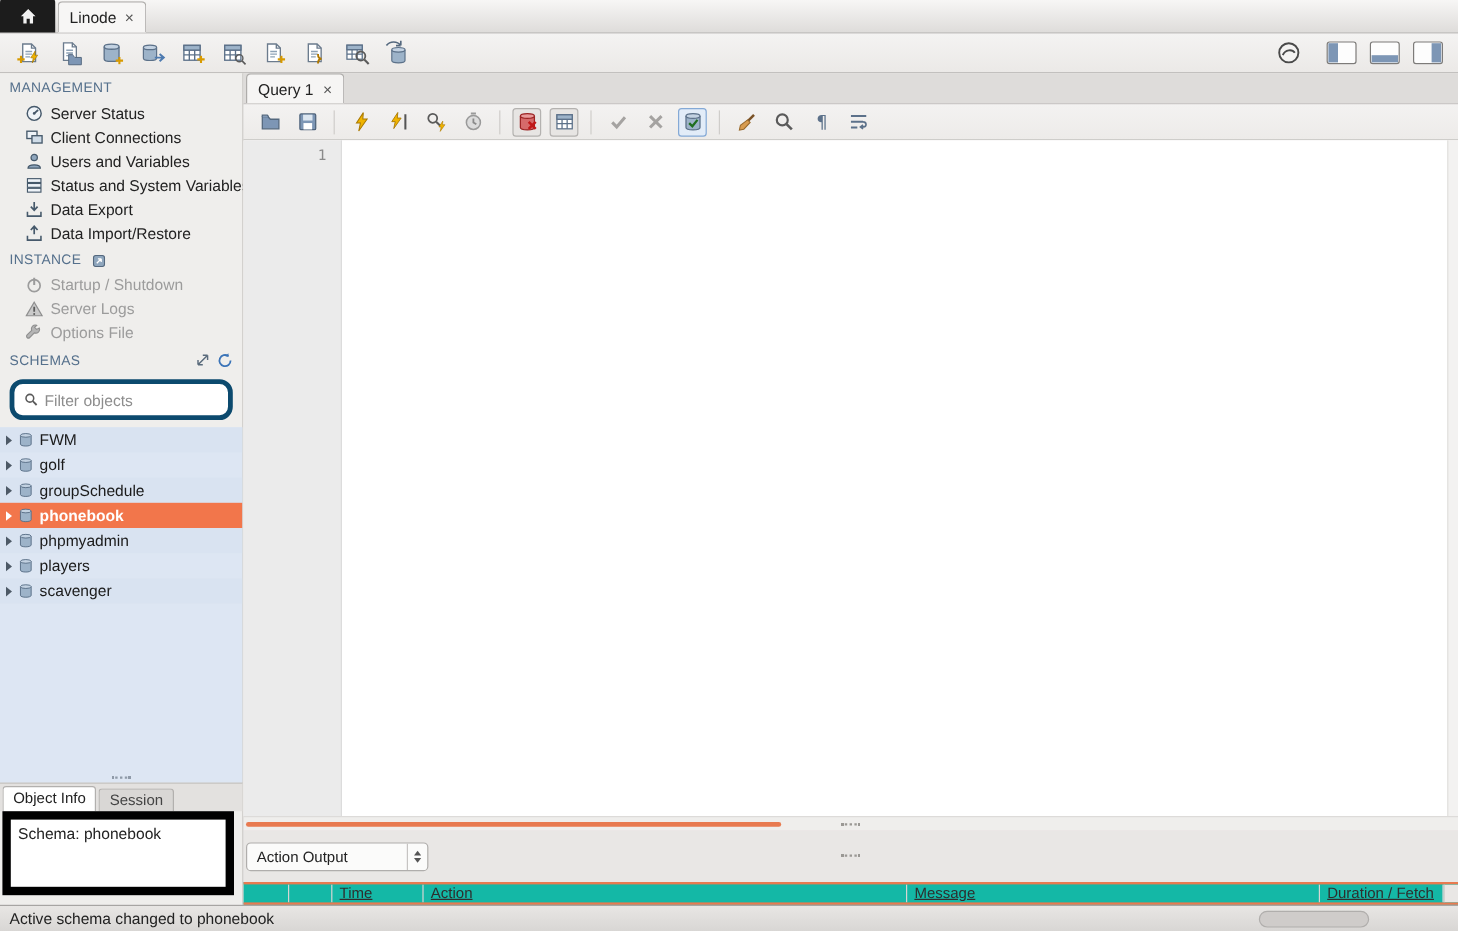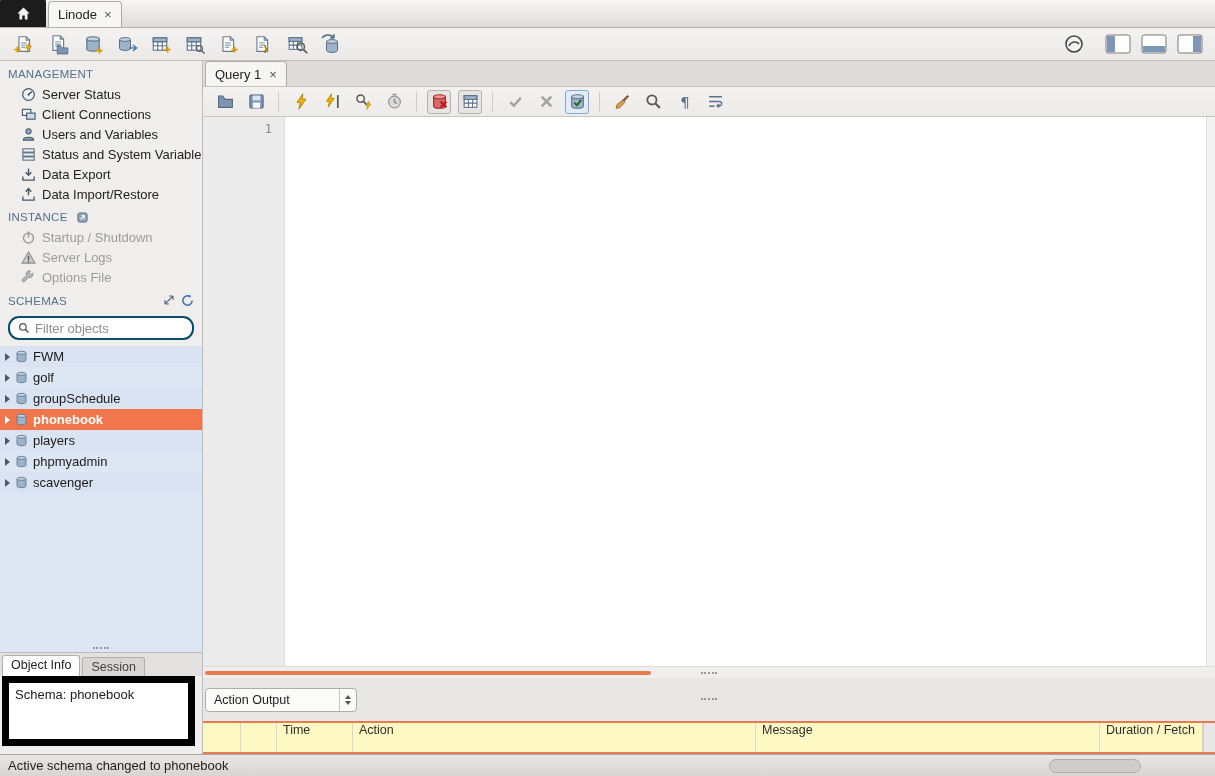--- a/index.html
+++ b/index.html
@@ -24,21 +24,21 @@
   .content { flex:1; display:flex; min-height:0; }
 
   
   .sidebar { width:203px; flex:none; background:#efeeec; border-right:1px solid #c0beba; display:flex; flex-direction:column; min-height:0; }
   .sec-title { color:#55708c; font-weight:normal; font-size:11.5px; letter-spacing:.3px; padding:7px 8px 4px 8px; display:flex; align-items:center; gap:5px; }
   .sec-title .right-icons { margin-left:auto; display:flex; gap:6px; color:#3b74b8; font-size:12px; font-weight:normal; }
   .side-item { height:20px; display:flex; align-items:center; gap:6px; padding-left:20px; white-space:nowrap; overflow:hidden; }
   .side-item.disabled { color:#9c9c9c; }
   .side-item .ic { width:16px; height:16px; flex:none; display:flex; align-items:center; justify-content:center; }
 
-  .filter-box { margin:5px 8px 6px 8px; height:24px; background:#fff; border:2px solid #0c4a6e; border-radius:11px; display:flex; align-items:center; padding:0 8px; gap:5px; flex:none; }
+  .filter-box { margin:5px 8px 6px 8px; height:34px; background:#fff; border:4px solid #0c4a6e; border-radius:11px; display:flex; align-items:center; padding:0 8px; gap:5px; flex:none; }
   .filter-box input { border:none; outline:none; background:transparent; font-family:"Liberation Sans",sans-serif; font-size:13px; color:#333; width:140px; }
   .filter-box input::placeholder { color:#8d8d8d; }
 
   .schema-list { flex:1; background:#dde6f3; min-height:0; position:relative; overflow:hidden; }
   .schema-row { height:21px; display:flex; align-items:center; gap:5px; padding-left:5px; color:#1b1b1b; }
   .schema-row:nth-child(odd) { background:#d9e3f1; }
   .schema-row.selected { background:#f2764b; color:#fff; font-weight:bold; }
   .caret { width:0; height:0; border-top:4px solid transparent; border-bottom:4px solid transparent; border-left:5px solid #4d5966; flex:none; }
   .schema-row.selected .caret { border-left-color:#fff; }
   .schema-grip { position:absolute; bottom:3px; left:50%; width:16px; margin-left:-8px; border-top:2px dotted #8f9aa8; }
@@ -73,21 +73,21 @@
   .grip-dots { position:absolute; top:5px; left:50%; width:16px; margin-left:-8px; border-top:2px dotted #9a9894; }
 
   .output-top { height:43px; flex:none; display:flex; align-items:center; padding-left:2px; position:relative; background:#e9e7e5; }
   .dropdown { width:152px; height:24px; background:#fbfbfa; border:1px solid #b0aeac; border-radius:4px; display:flex; align-items:center; padding-left:8px; }
   .dropdown .lbl { flex:1; font-size:12.5px; color:#222; }
   .stepper { width:17px; height:22px; border-left:1px solid #c6c4c2; display:flex; flex-direction:column; align-items:center; justify-content:center; gap:2px; }
   .arr-up { width:0; height:0; border-left:3.5px solid transparent; border-right:3.5px solid transparent; border-bottom:4px solid #555; }
   .arr-dn { width:0; height:0; border-left:3.5px solid transparent; border-right:3.5px solid transparent; border-top:4px solid #555; }
   .output-top .grip-dots { top:20px; }
 
-  .output-header { height:33px; flex:none; display:flex; background:#fef9c3; border-top:2px solid #e87a50; border-bottom:2px solid #e87a50; font-size:12.5px; color:#2e2e2e; overflow:hidden; }
+  .output-header { height:19px; flex:none; display:flex; background:#14b8a6; border-top:2px solid #e87a50; border-bottom:2px solid #e87a50; font-size:12.5px; color:#2e2e2e; overflow:hidden;text-decoration:underline; }
   .oh-cell { border-right:1px solid #d7d5d3; padding-left:6px; line-height:15px; white-space:nowrap; overflow:hidden; }
   .oh-icon { width:38px; flex:none; }
   .oh-idx { width:36px; flex:none; }
   .oh-time { width:76px; flex:none; }
   .oh-action { width:403px; flex:none; }
   .oh-message { width:344px; flex:none; }
   .oh-duration { flex:1; }
   .oh-scroll { width:12px; flex:none; background:#e9e7e5; border-left:1px solid #cfcdca; }
 
   
@@ -400,28 +400,28 @@
           <svg width="13" height="13" viewBox="0 0 16 16">
               <use href="#sym-db" width="16" height="16"></use>
             </svg>
           <span>phonebook</span>
         </div>
         <div class="schema-row">
           <span class="caret"></span>
           <svg width="13" height="13" viewBox="0 0 16 16">
               <use href="#sym-db" width="16" height="16"></use>
             </svg>
+          <span>phpmyadmin</span>
+        </div>
+        <div class="schema-row">
+          <span class="caret"></span>
+          <svg width="13" height="13" viewBox="0 0 16 16">
+              <use href="#sym-db" width="16" height="16"></use>
+            </svg>
           <span>players</span>
-        </div>
-        <div class="schema-row">
-          <span class="caret"></span>
-          <svg width="13" height="13" viewBox="0 0 16 16">
-              <use href="#sym-db" width="16" height="16"></use>
-            </svg>
-          <span>phpmyadmin</span>
         </div>
         <div class="schema-row">
           <span class="caret"></span>
           <svg width="13" height="13" viewBox="0 0 16 16">
               <use href="#sym-db" width="16" height="16"></use>
             </svg>
           <span>scavenger</span>
         </div>
         <span class="schema-grip"></span>
       </div>

